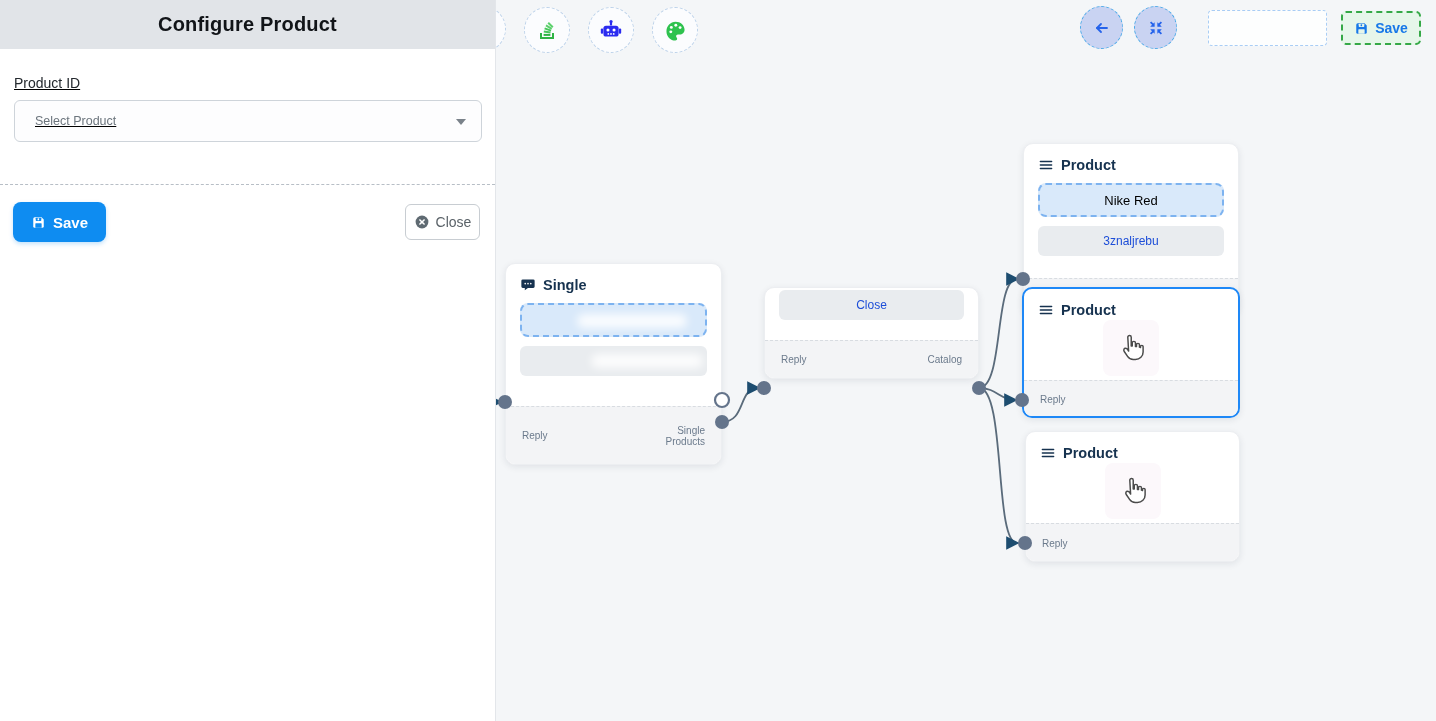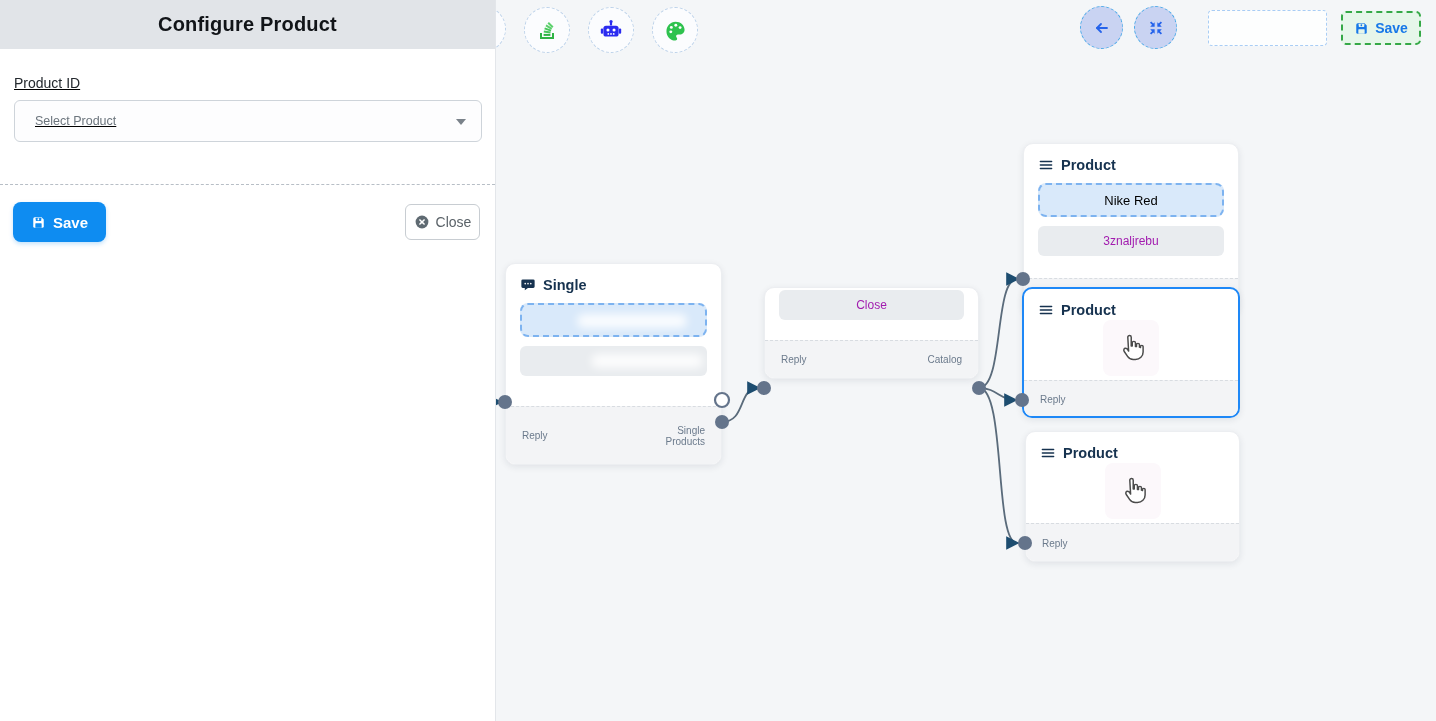--- a/index.html
+++ b/index.html
@@ -79,21 +79,21 @@
     height: 30px; border-radius: 6px; background: #e9ecef; display: flex; align-items: center; justify-content: center;
     font-size: 12px; margin-bottom: 9px; position: relative; overflow: hidden;
   }
   .chip.blue-dashed {
     background: #d9e9fa; border: 2px dashed #7db3f0; border-radius: 8px; height: 34px;
   }
   .chip .smudge {
     position: absolute; width: 60%; height: 14px; left: 30%; top: 9px;
     background: rgba(255,255,255,.85); border-radius: 8px; filter: blur(4px);
   }
-  .chip-text-blue { color: #a21caf; text-align: right; }
+  .chip-text-blue { color: #1d4ed8; text-align: right; }
   .chip-text-dark { color: #000000; font-weight: 400; font-size: 13px; }
   .node-footer {
     background: #f3f4f6; border-top: 1px dashed #d8dce1; padding: 8px 16px;
     display: flex; justify-content: space-between; align-items: center;
   }
   .handle-label { font-size: 10px; color: #6b7a8c; }
   .out-col { display: flex; flex-direction: column; align-items: flex-end; }
 
   .cursor-wrap {
     position: absolute; left: 50%; transform: translateX(-50%);

